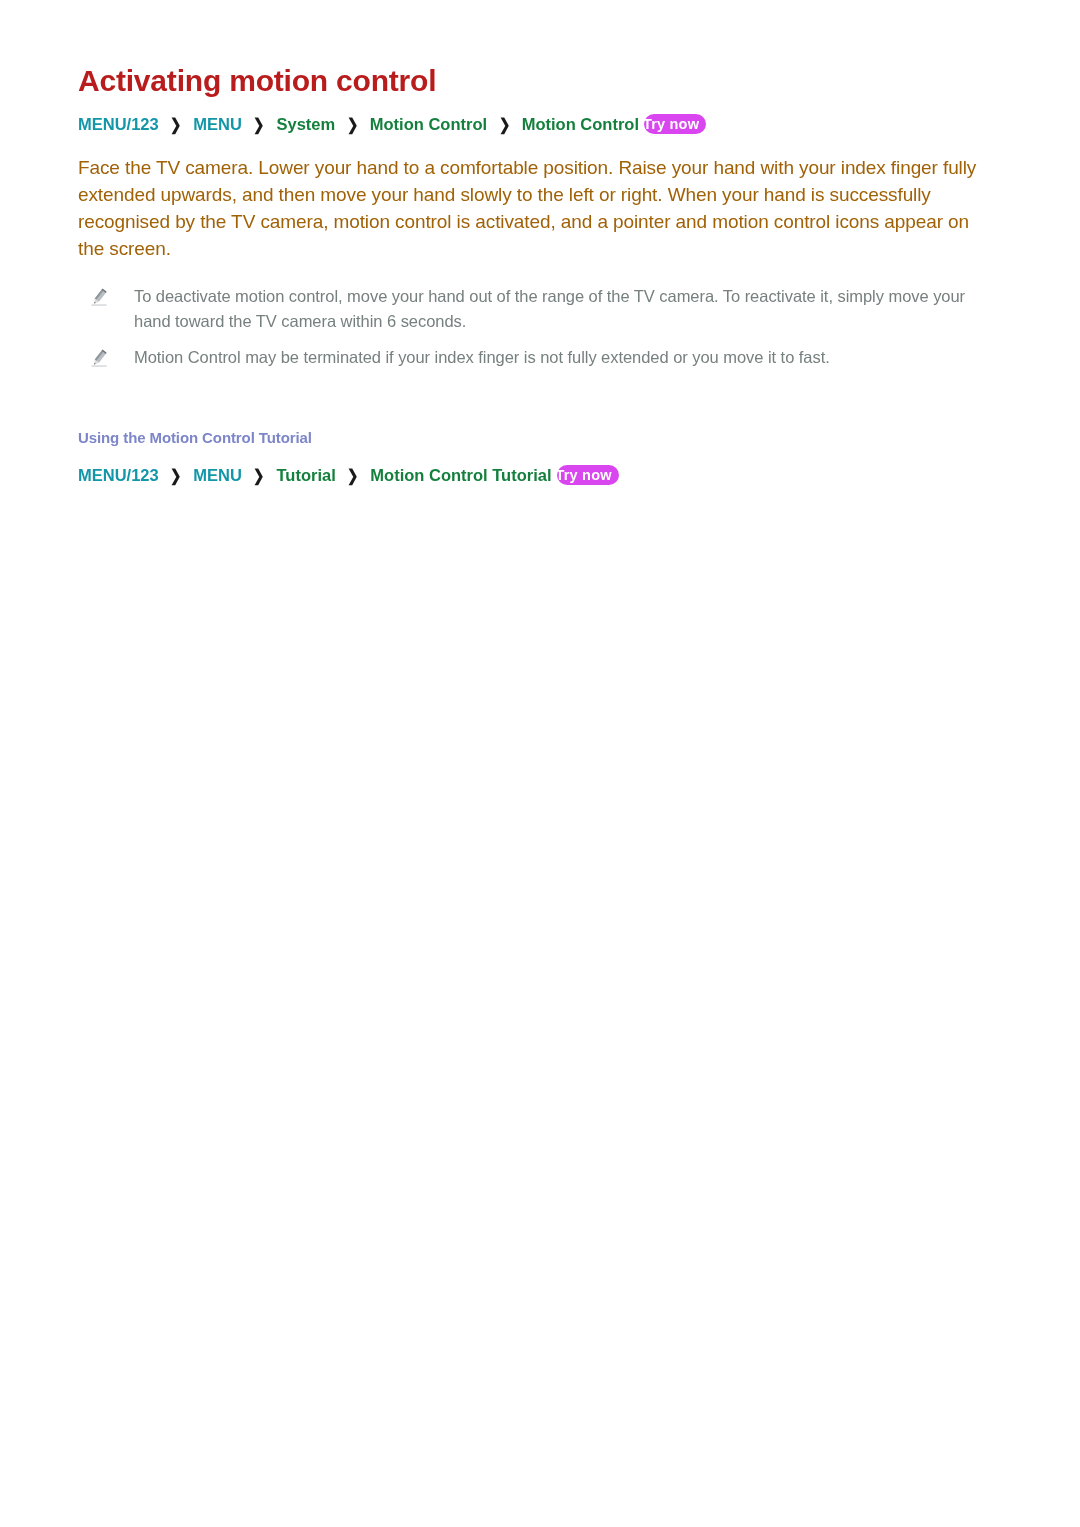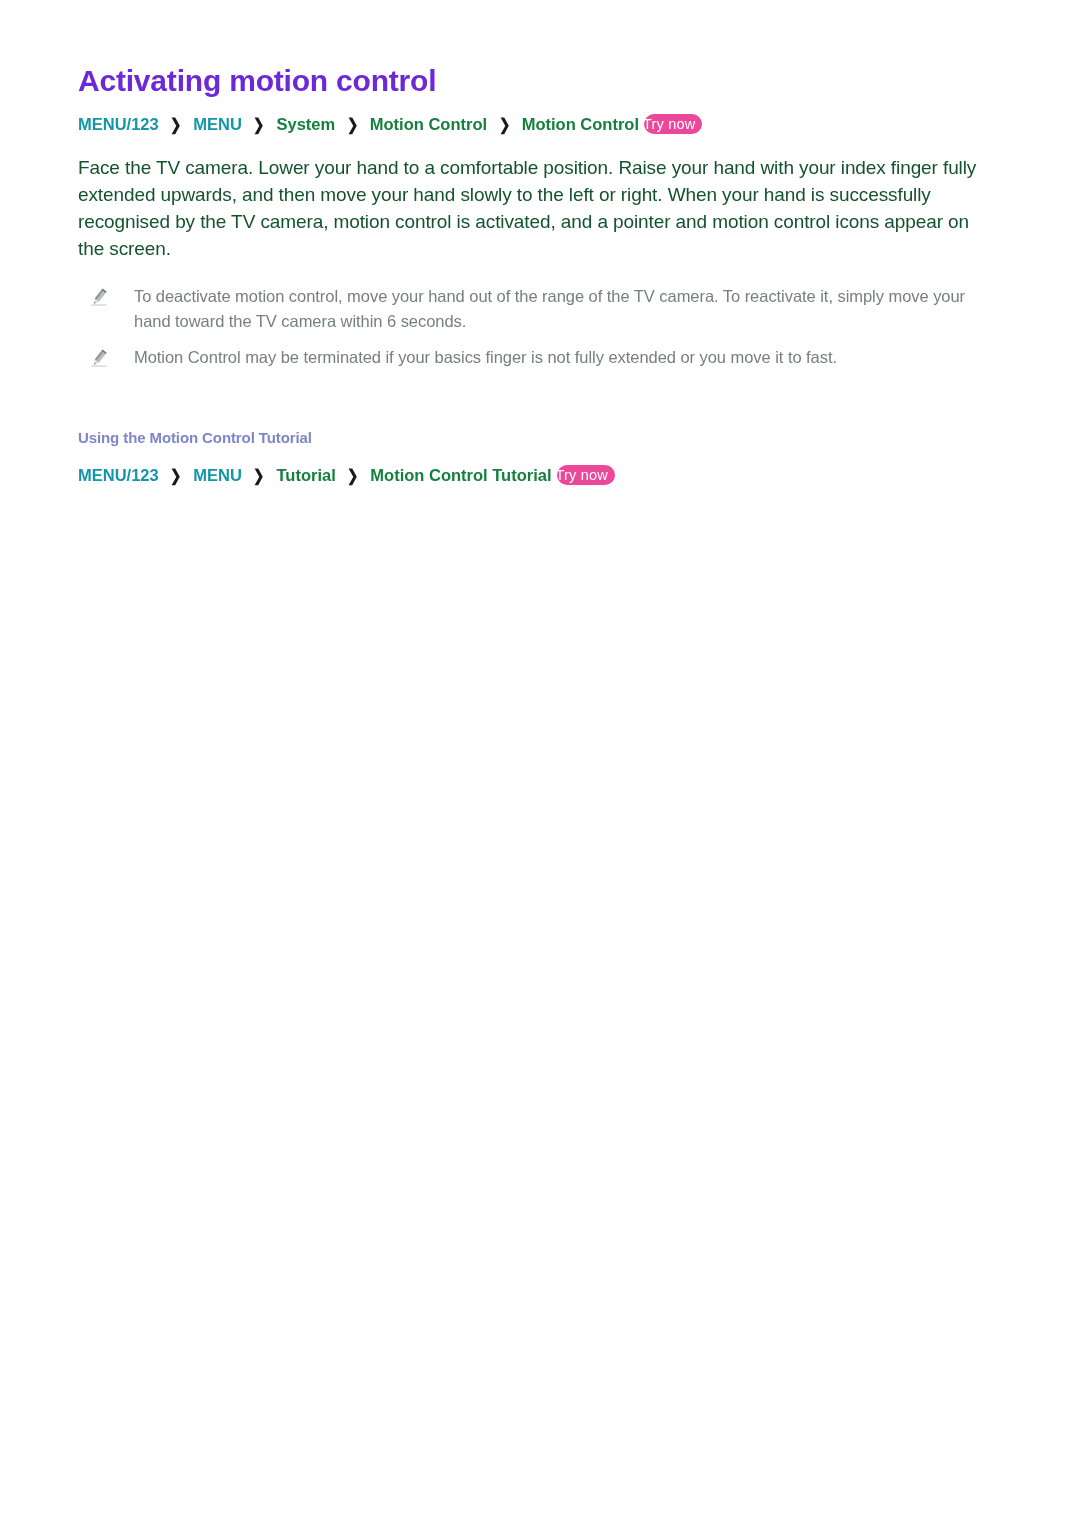--- a/index.html
+++ b/index.html
@@ -19,21 +19,21 @@
     position: relative;
     width: 1080px;
     height: 1527px;
     box-sizing: border-box;
     padding: 0 78px;
     background: #ffffff;
   }
 
   
   .page-title {
-    color: #6d28d9;
+    color: #b91c1c;
     font-size: 30px;
     font-weight: bold;
     letter-spacing: -0.2px;
     margin: 0;
     padding-top: 63px;
     line-height: 1.2;
   }
 
   .section-title {
     color: #7d86c9;
@@ -66,44 +66,44 @@
   .sep {
     display: inline-block;
     color: #1a1a1a;
     font-size: 16px;
     font-weight: bold;
     padding: 0 6px;
     transform: scaleX(0.85);
   }
   .try-now {
     display: inline-block;
-    background: #ec4899;
+    background: #d946ef;
     color: #ffffff;
     border-radius: 11px;
     font-size: 14.5px;
-    font-weight: normal;
+    font-weight: bold;
     line-height: 20px;
     height: 20px;
     padding: 0 4px 0 2px;
     margin-left: 5px;
     position: relative;
     top: -1px;
     letter-spacing: 0.2px;
     overflow: visible;
   }
   .try-now span {
     position: relative;
     left: -3px;
   }
 
   
   .body-text {
     margin: 0;
     padding-top: 19px;
-    color: #14532d;
+    color: #a16207;
     font-size: 19px;
     line-height: 1.42;
     max-width: 920px;
     letter-spacing: -0.1px;
   }
   .body-text.tight {
     padding-top: 17px;
   }
 
   
@@ -180,21 +180,21 @@
           <g transform="rotate(38 11 11)">
             <rect x="8.6" y="3.4" width="5.2" height="11.4" fill="#b9bec2"></rect>
             <rect x="8.6" y="3.4" width="2.0" height="11.4" fill="#8f969b"></rect>
             <rect x="8.6" y="2.1" width="5.2" height="1.5" fill="#6e7579"></rect>
             <polygon points="8.6,14.8 13.8,14.8 11.2,19.0" fill="#d8dbde"></polygon>
             <polygon points="10.3,17.6 12.1,17.6 11.2,19.0" fill="#5b6266"></polygon>
           </g>
           <rect x="3.4" y="18.4" width="15.2" height="1.3" fill="#cfd3d6"></rect>
         </svg>
       </span>
-      <span class="note-text">Motion Control may be terminated if your basics finger is not fully extended or you move it to fast.</span>
+      <span class="note-text">Motion Control may be terminated if your index finger is not fully extended or you move it to fast.</span>
     </div>
 
   </div>
 
   <h2 class="section-title">Using the Motion Control Tutorial</h2>
 
   <div class="breadcrumb second">
     <span class="crumb teal">MENU/123</span>
     <span class="sep">❯</span>
     <span class="crumb teal">MENU</span>

